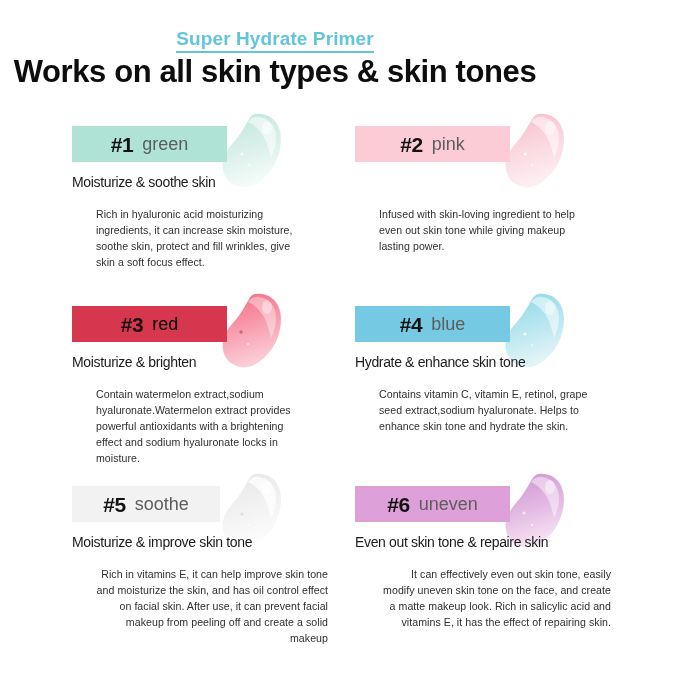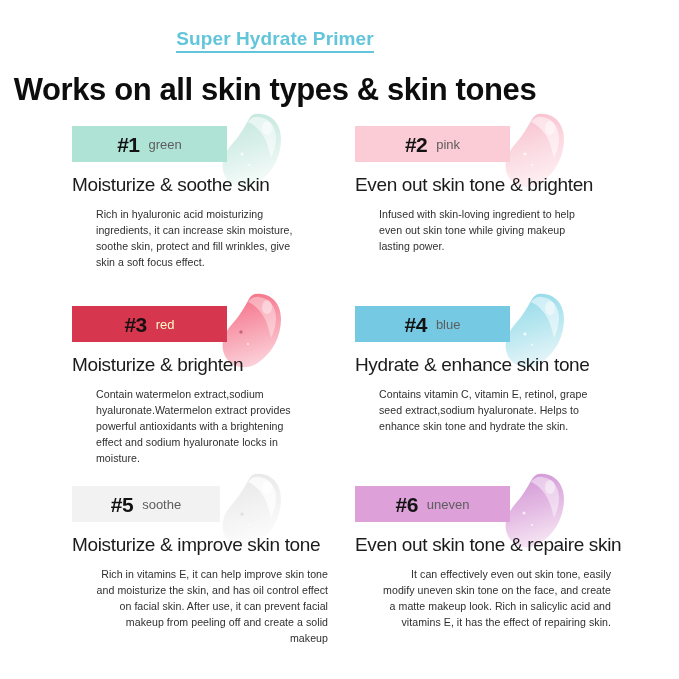--- a/index.html
+++ b/index.html
@@ -30,21 +30,21 @@
     display: inline-block;
     color: #62c5da;
     font-size: 19px;
     font-weight: 700;
     letter-spacing: .1px;
     border-bottom: 2px solid #62c5da;
     padding-bottom: 1px;
     line-height: 1.15;
   }
   .main-title {
-    margin: 20px 0 0 0;
+    margin: 2px 0 0 0;
     color: #0d0d0d;
     font-size: 31px;
     font-weight: 700;
     letter-spacing: -0.4px;
     line-height: 1.12;
     white-space: nowrap;
   }
 
   
   .grid {
@@ -88,34 +88,34 @@
     z-index: 2;
   }
   .label-num {
     font-size: 21px;
     font-weight: 700;
     color: #121212;
     letter-spacing: -0.5px;
     line-height: 1;
   }
   .label-name {
-    font-size: 13px;
+    font-size: 18px;
     color: #5d5d5d;
     line-height: 1;
   }
   .card.dark .label-num { color: #1a1012; }
-  .card.dark .label-name { color: #fef9c3; }
+  .card.dark .label-name { color: #000000; }
 
   
   .card-heading {
     position: absolute;
     top: 62px;
     left: 0;
     width: 288px;
-    font-size: 19px;
+    font-size: 14px;
     font-weight: 400;
     color: #1b1b1b;
     letter-spacing: -0.35px;
     line-height: 1.2;
     white-space: nowrap;
     z-index: 2;
   }
 
   
   .card-body {
@@ -183,21 +183,20 @@
           <path d="M44 5 C54 6 61 14 61 26 C61 33 59 40 56 46 C54 38 52 29 47 22 C43 16 38 12 33 10 C36 6 40 4 44 5 Z" fill="#ffffff" opacity="0.5"></path>
           <ellipse cx="52" cy="16" rx="5" ry="7" fill="#ffffff" opacity="0.45"></ellipse>
           <circle cx="27" cy="42" r="1.6" fill="#ffffff" opacity="0.75"></circle>
           <circle cx="34" cy="53" r="1.1" fill="#ffffff" opacity="0.7"></circle>
         </svg>
       </div>
       <div class="label-bar" style="background:#fbcbd6">
         <span class="label-num">#2</span>
         <span class="label-name">pink</span>
       </div>
-      <div class="card-heading">Even out skin tone &amp; brighten</div>
       <div class="card-body">Infused with skin-loving  ingredient  to help even out skin tone while giving makeup lasting power.</div>
     </div>
 
     <div class="card dark">
       <div class="swatch">
         <svg viewBox="0 0 72 78">
           <defs>
             <linearGradient id="g3" x1="0" y1="0" x2="0.25" y2="1">
               <stop offset="0%" stop-color="#f4697f"></stop>
               <stop offset="50%" stop-color="#f79aab"></stop>

